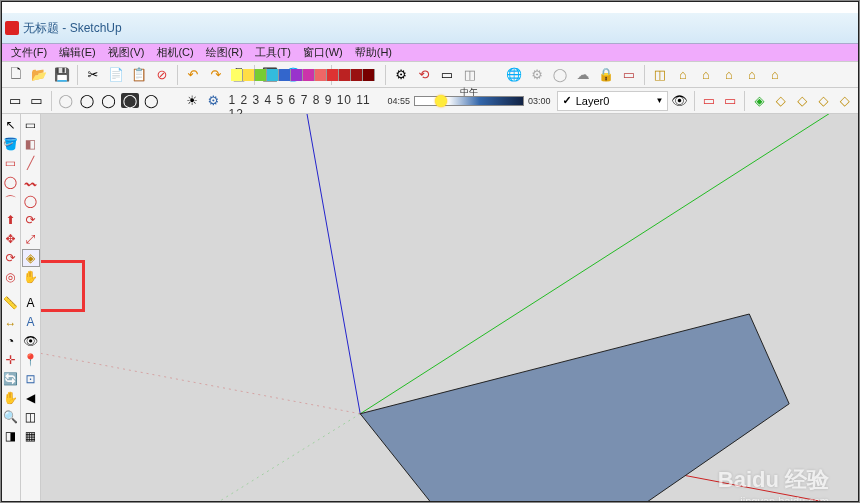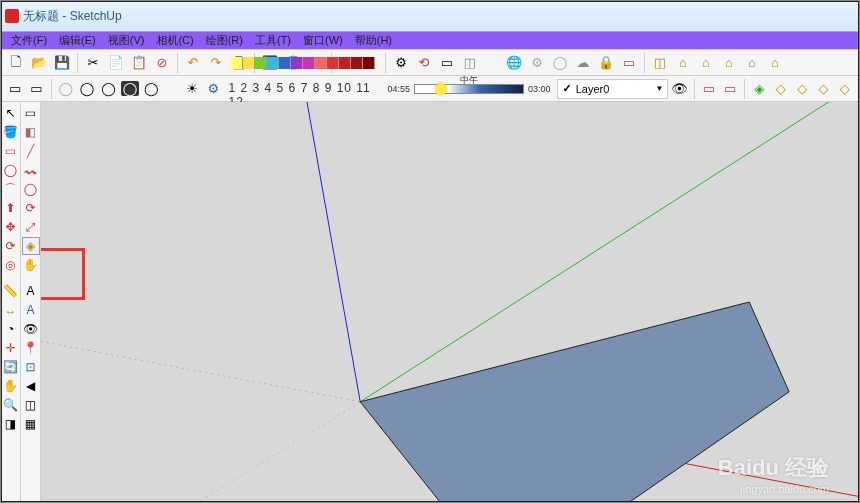--- a/index.html
+++ b/index.html
@@ -1,22 +1,22 @@
 <!DOCTYPE html>
 <html><head>
 <meta charset="utf-8">
 <style>
 * { margin: 0; padding: 0; box-sizing: border-box; }
 body { font-family: "Microsoft YaHei", "SimSun", Arial, sans-serif; font-size: 11px; background: #fff; width: 860px; height: 503px; overflow: hidden; position: relative; border: 1px solid #888; }
 
-.titlebar { height: 28px; background: linear-gradient(#e8f4fb, #d4e8f7); display: flex; align-items: center; padding: 15px 4px; border-bottom: 1px solid #aac; }
+.titlebar { height: 28px; background: linear-gradient(#e8f4fb, #d4e8f7); display: flex; align-items: center; padding: 15px 4px; border-bottom: 1px solid #aac; margin-top: 12px; }
 .titlebar .app-icon { width: 14px; height: 14px; background: #d22; border-radius: 2px; margin-right: 4px; display:inline-block; }
 .titlebar .title { color: #2a5a8a; font-size: 12px; }
 
-.menubar { height: 18px; background: #8b5cf6; display: flex; align-items: center; padding: 0 4px; border-bottom: 1px solid #ccc; }
+.menubar { height: 18px; background: #f0abfc; display: flex; align-items: center; padding: 0 4px; border-bottom: 1px solid #ccc; }
 .menubar .menu { padding: 0 6px; cursor: pointer; font-size: 11px; color: #222; }
 
 .toolbar-row { height: 26px; background: #f5f5f5; border-bottom: 1px solid #ccc; display: flex; align-items: center; padding: 0 4px; gap: 1px; }
 .tbtn { width: 22px; height: 22px; display: flex; align-items: center; justify-content: center; border: 1px solid transparent; border-radius: 2px; font-size: 13px; cursor: pointer; }
 .sep { width: 1px; height: 20px; background: #ccc; margin: 0 3px; }
 
 .colorstrip { display: flex; height: 12px; margin: 0 4px; }
 .colorstrip div { width: 12px; height: 12px; border-right: 1px solid #999; }
 .colorlabels { font-size: 12px; margin: 12px 4px; letter-spacing: 1px; color: #333; }
 

